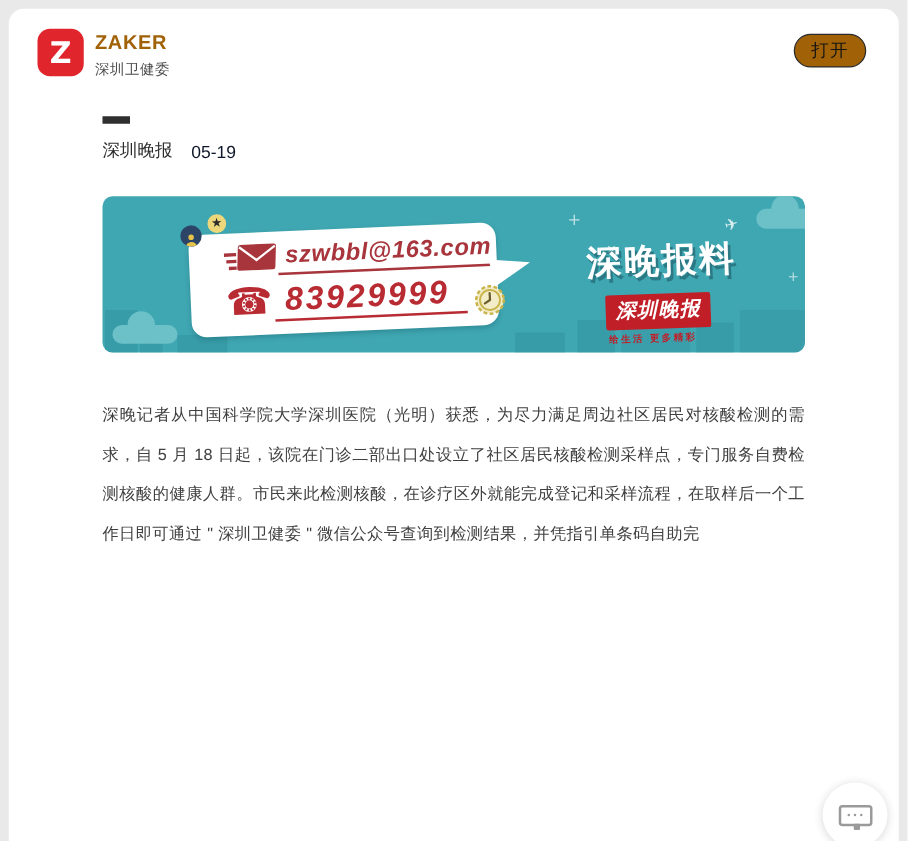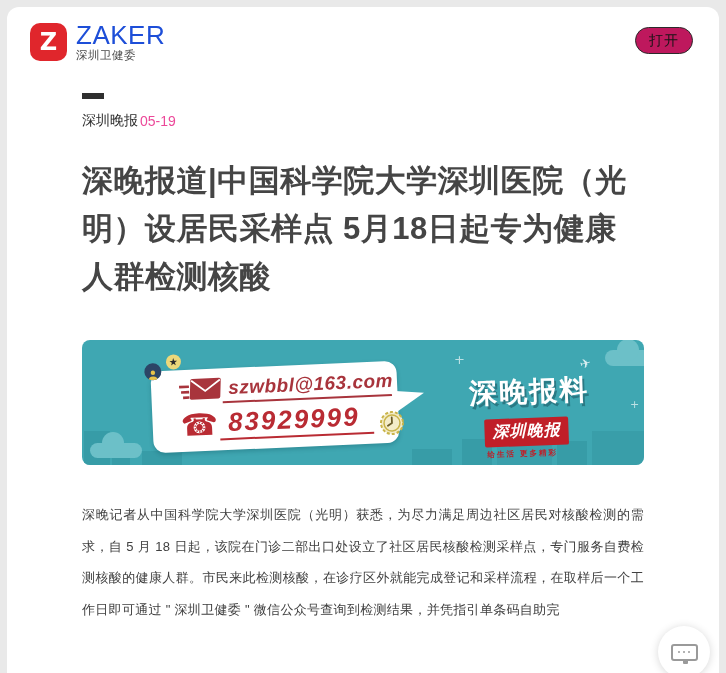--- a/index.html
+++ b/index.html
@@ -17,36 +17,36 @@
   
   .header { display:flex; align-items:flex-start; padding:16px 26px 0 23px; }
   .logo-wrap { display:flex; align-items:flex-start; cursor:pointer; }
   .logo-square {
     width:37px; height:38px; background:#e0262c; border-radius:10px;
     display:flex; align-items:center; justify-content:center;
     color:#ffffff; font-weight:bold; font-size:24px; line-height:1;
     font-family:"DejaVu Sans",sans-serif;
   }
   .logo-text { margin-left:9px; padding-top:1px; }
-  .logo-brand { font-size:26px; font-weight:normal; color:#1d4ed8; letter-spacing:0.5px; line-height:22px; }
+  .logo-brand { font-size:16px; font-weight:bold; color:#a16207; letter-spacing:0.5px; line-height:22px; }
   .logo-tagline { font-size:11.5px; color:#4a4a4a; margin-top:2px; letter-spacing:0.5px; }
   .spacer { flex:1; }
   .open-btn {
     width:58px; height:27px; border:1.5px solid #2b2b2b; border-radius:14px;
-    background:#be185d; color:#141414; font-size:14px;
+    background:#a16207; color:#141414; font-size:14px;
     display:flex; align-items:center; justify-content:center;
     margin-top:4px; cursor:pointer; letter-spacing:1px;
   }
 
   
   .article { margin:30px 0 0 75px; width:562px; }
   .dash { width:22px; height:6px; background:#2f2f2f; margin-bottom:13px; }
   .source-row { display:flex; align-items:center; font-size:14px; margin-bottom:27px; }
   .source-name { color:#2b2b2b; font-weight:500; cursor:pointer; }
-  .source-date { color:#ec4899; margin-left:2px; }
+  .source-date { color:#0f172a; margin-left:15px; }
   .title {
     font-size:31px; line-height:48px; color:#454545; font-weight:600;
     letter-spacing:0.5px; margin-bottom:39px;
   }
 
   
   .banner {
     position:relative; width:562px; height:125px; border-radius:8px;
     background:#3fa7b2; overflow:hidden; margin-bottom:34px;
   }
@@ -156,21 +156,20 @@
     <div class="spacer"></div>
     <div class="open-btn">打开</div>
   </div>
 
   <div class="article">
     <div class="dash"></div>
     <div class="source-row">
       <span class="source-name">深圳晚报</span>
       <span class="source-date">05-19</span>
     </div>
-    <h1 class="title">深晚报道|中国科学院大学深圳医院（光明）设居民采样点 5月18日起专为健康人群检测核酸</h1>
 
     <div class="banner">
       <div class="bld b1"></div>
       <div class="bld b2"></div>
       <div class="bld b3"></div>
       <div class="bld b4"></div>
       <div class="bld b5"></div>
       <div class="bld b6"></div>
       <div class="bld b7"></div>
       <div class="bld b8"></div>

